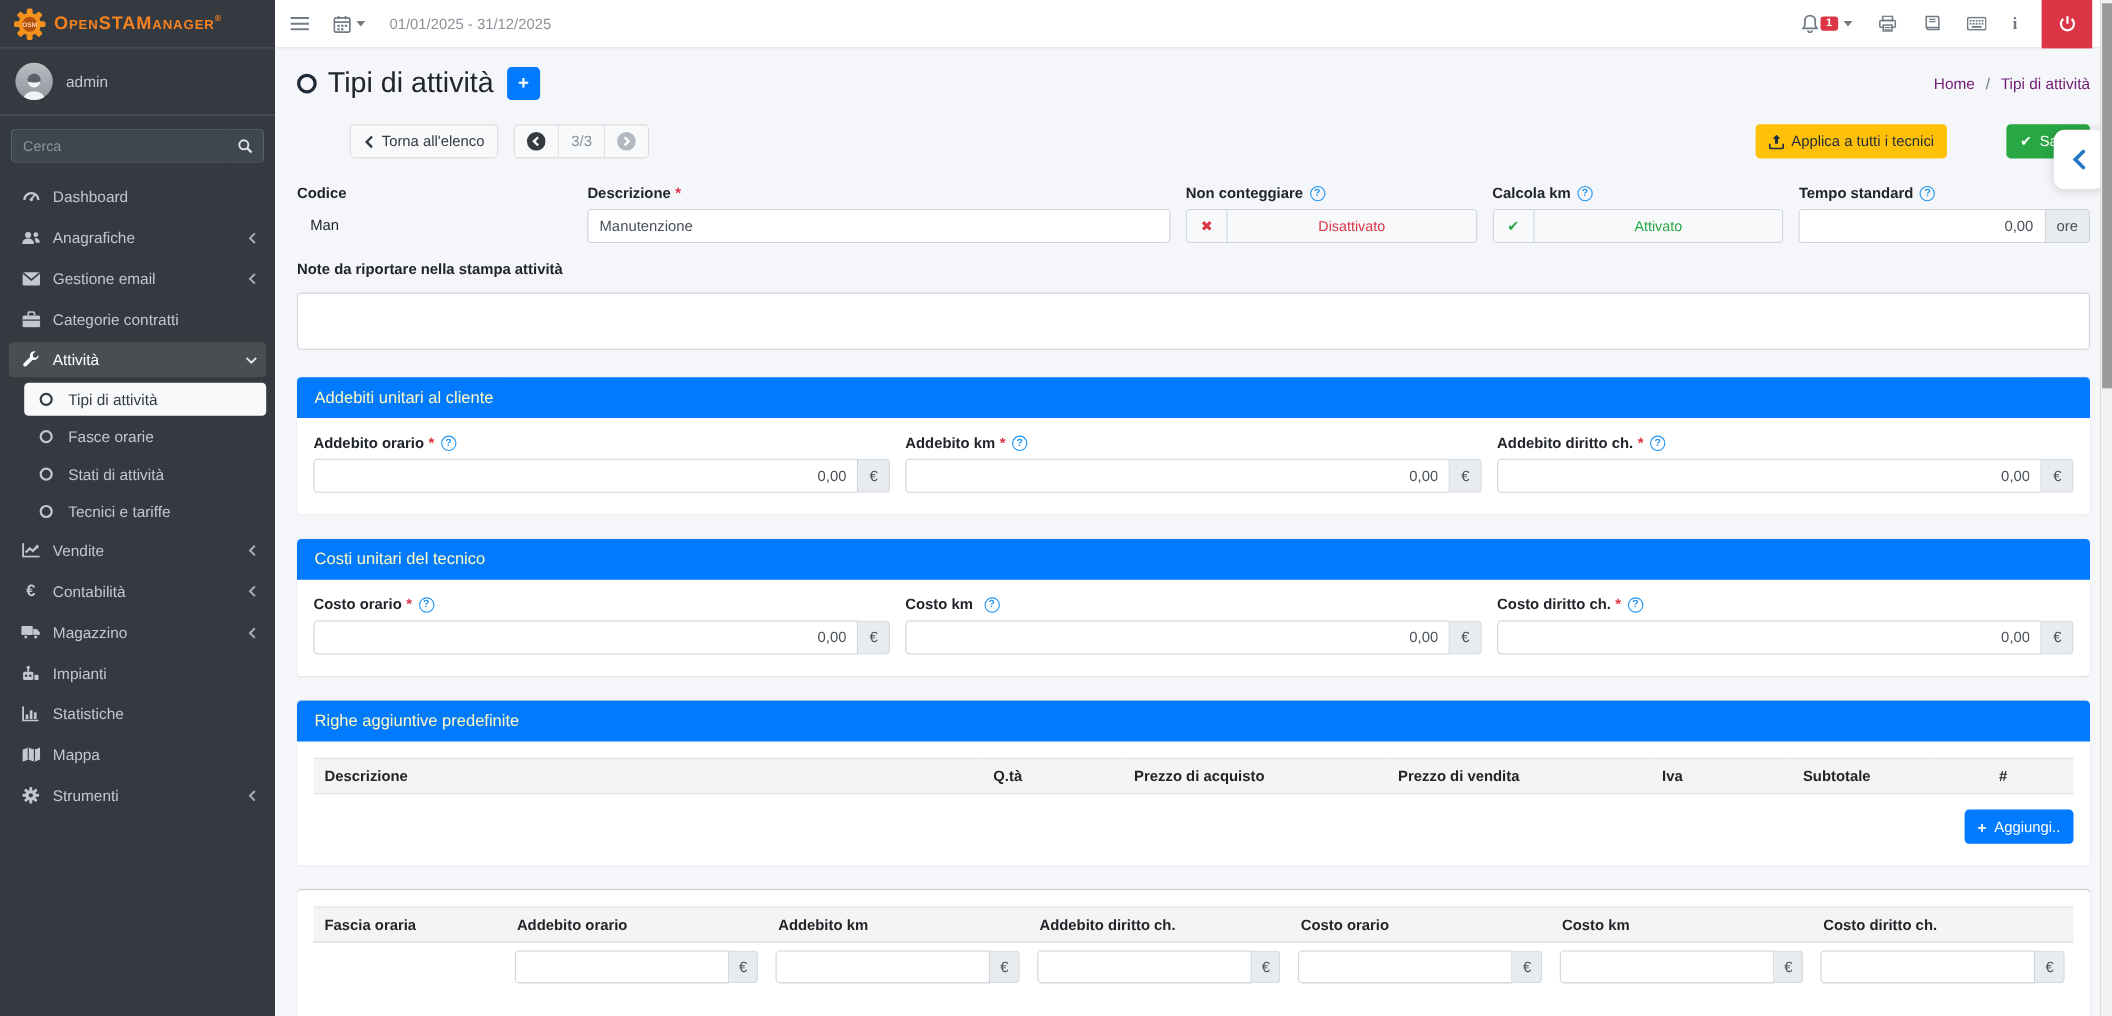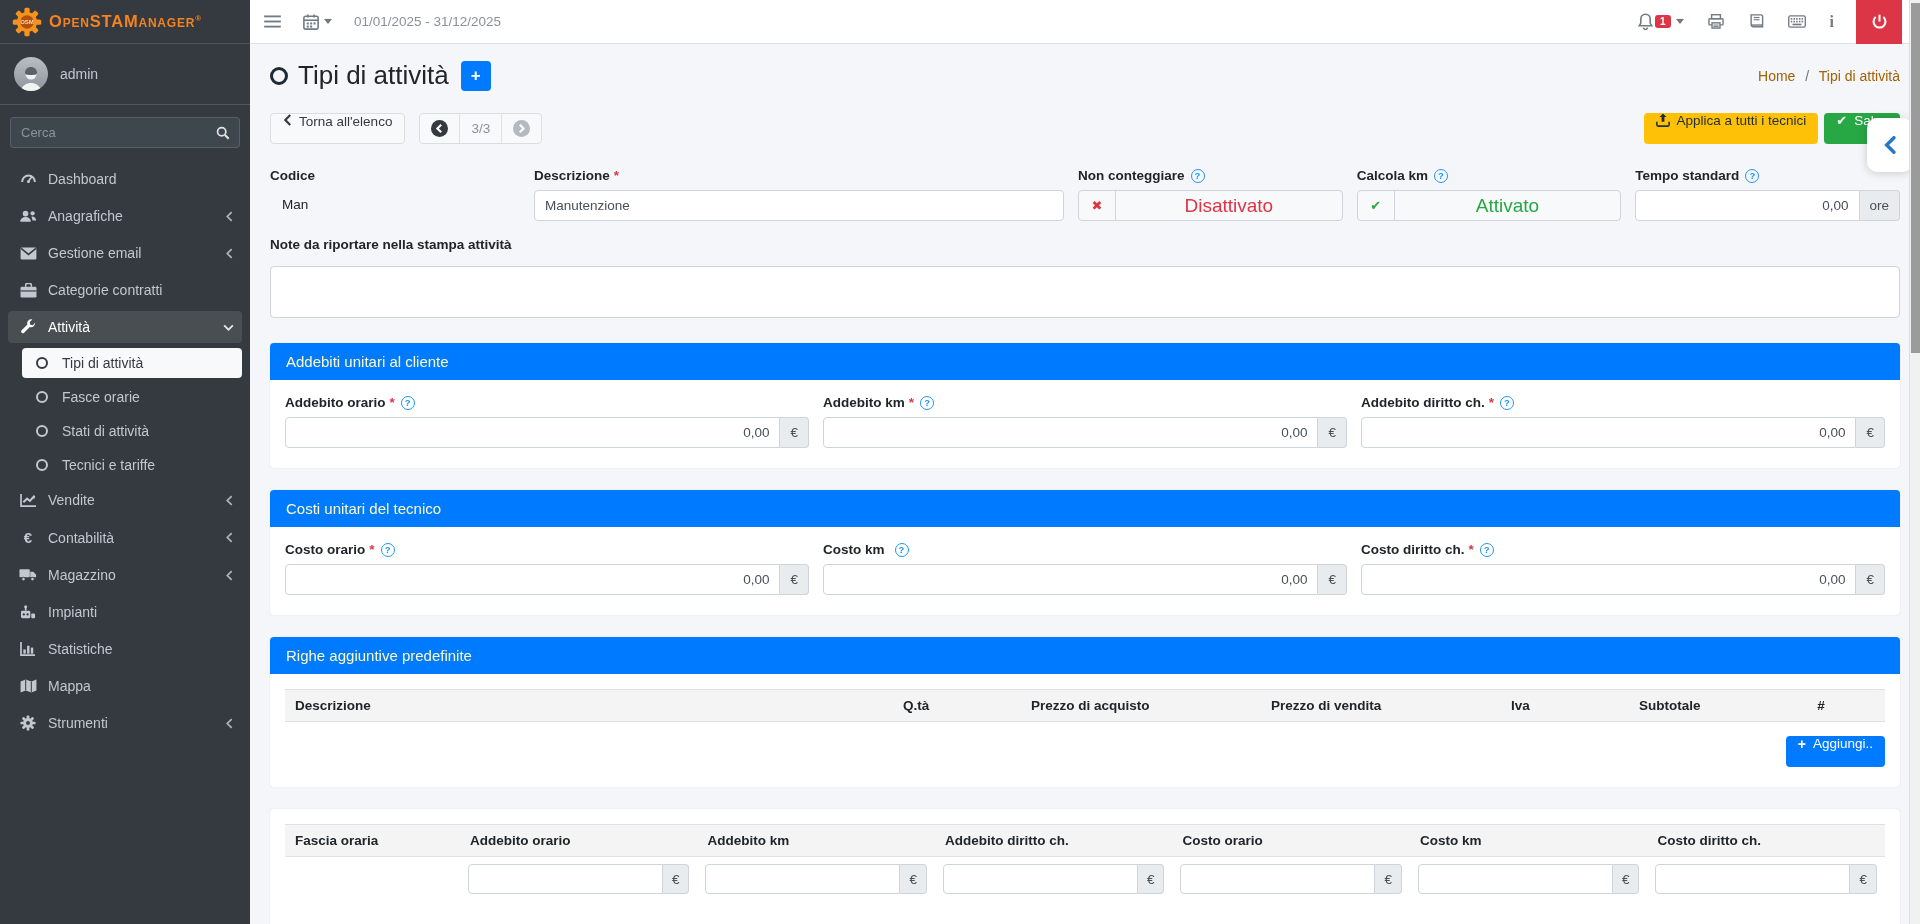--- a/index.html
+++ b/index.html
@@ -42,25 +42,25 @@
   .badge { background:#dc3545; color:#fff; font-size:10px; font-weight:bold; border-radius:3px; padding:1px 5px; margin-left:2px; }
   .power-btn { width:46px; height:44px; background:#dc3545; display:flex; align-items:center; justify-content:center; margin-left:22px; cursor:pointer; }
   .info-i { font-family:"Liberation Serif",serif; font-weight:bold; font-size:16px; }
 
   .content { flex:1; padding:16px 20px 0 20px; position:relative; overflow:hidden; }
   .title-row { display:flex; align-items:center; }
   .title-ring { width:18px; height:18px; border:3px solid #1e2a36; border-radius:50%; margin-right:10px; flex:0 0 18px; }
   .page-title { font-size:26px; font-weight:400; color:#212529; }
   .add-btn { width:30px; height:30px; background:#007bff; color:#fff; border:none; border-radius:4px; font-size:17px; font-weight:bold; margin-left:12px; cursor:pointer; line-height:1; }
   .breadcrumb { margin-left:auto; font-size:14px; }
-  .breadcrumb a { color:#a16207; text-decoration:none; cursor:pointer;text-align:right; }
+  .breadcrumb a { color:#701a75; text-decoration:none; cursor:pointer;text-align:right; }
   .crumb-sep { color:#6c757d; margin:0 6px; }
 
   .toolbar { display:flex; align-items:center; margin-top:22px; }
-  .btn { border:none; border-radius:4px; font-size:13.5px; font-family:inherit; cursor:pointer; display:inline-flex; align-items:flex-start; gap:7px; padding:0 12px; height:31px; }
+  .btn { border:none; border-radius:4px; font-size:13.5px; font-family:inherit; cursor:pointer; display:inline-flex; align-items:center; gap:7px; padding:0 12px; height:31px;margin-left:48px; }
   .btn-light { background:#f8f9fa; border:1px solid #ddd; color:#343a40; }
   .pager { display:flex; align-items:center; background:#f8f9fa; border:1px solid #ddd; border-radius:4px; margin-left:14px; height:31px; overflow:hidden; }
   .pager > * { display:flex; align-items:center; justify-content:center; height:100%; padding:0 11px; }
   .pager .pg-btn { cursor:pointer; }
   .pager .pg-num { color:#8a9299; border-left:1px solid #dee2e6; border-right:1px solid #dee2e6; }
   .toolbar-right { margin-left:auto; display:flex; gap:6px; }
   .btn-warning { background:#ffc107; color:#1f2d3d; }
   .btn-success { background:#28a745; color:#fff; }
   .check-glyph { font-size:13px; }
 
@@ -71,21 +71,21 @@
   .flabel { font-weight:bold; font-size:13.5px; margin-bottom:7px; display:flex; align-items:center; gap:4px; white-space:nowrap; }
   .req { color:#dc3545; font-weight:bold; }
   .help { display:inline-flex; align-items:center; justify-content:center; width:14px; height:14px; border:1.6px solid #2196f3; color:#2196f3; border-radius:50%; font-size:9.5px; font-weight:bold; margin-left:2px; cursor:pointer; flex:0 0 14px; }
   .static-val { padding:7px 12px; color:#212529; }
   input.text, input.num { height:31px; border:1px solid #ced4da; border-radius:4px; padding:0 10px; font-size:13.5px; color:#495057; font-family:inherit; width:100%; background:#fff; }
   .igroup { display:flex; width:100%; }
   .igroup input { border-radius:4px 0 0 4px; min-width:0; flex:1; text-align:right; }
   .addon { background:#e9ecef; border:1px solid #ced4da; border-left:none; border-radius:0 4px 4px 0; display:flex; align-items:center; justify-content:center; padding:0 10px; color:#495057; height:31px; flex:0 0 auto; }
   .toggle { display:flex; height:31px; border:1px solid #ced4da; border-radius:4px; background:#f8f9fa; overflow:hidden; cursor:pointer; }
   .tg-icon { width:37px; display:flex; align-items:center; justify-content:center; border-right:1px solid #ced4da; font-size:13px; }
-  .tg-label { flex:1; display:flex; align-items:center; justify-content:center; font-size:19px; }
+  .tg-label { flex:1; display:flex; align-items:center; justify-content:center; font-size:13px; }
   .c-red { color:#dc3545; } .c-green { color:#28a745; }
 
   .note-block { margin-top:16px; }
   textarea.note { width:100%; height:52px; border:1px solid #ced4da; border-radius:4px; resize:none; margin-top:7px; font-family:inherit; padding:8px 10px; }
 
   .card { background:#fff; border-radius:4px; margin-top:22px; box-shadow:0 0 1px rgba(0,0,0,.2); }
   .card-header { background:#007bff; color:#fef9c3; font-size:15px; padding:10px 16px; border-radius:4px 4px 0 0; }
   .card-body { padding:15px 15px 20px 15px; }
   .fields-3 { display:flex; gap:14px; }
   .fields-3 .field { flex:1; min-width:0; }

